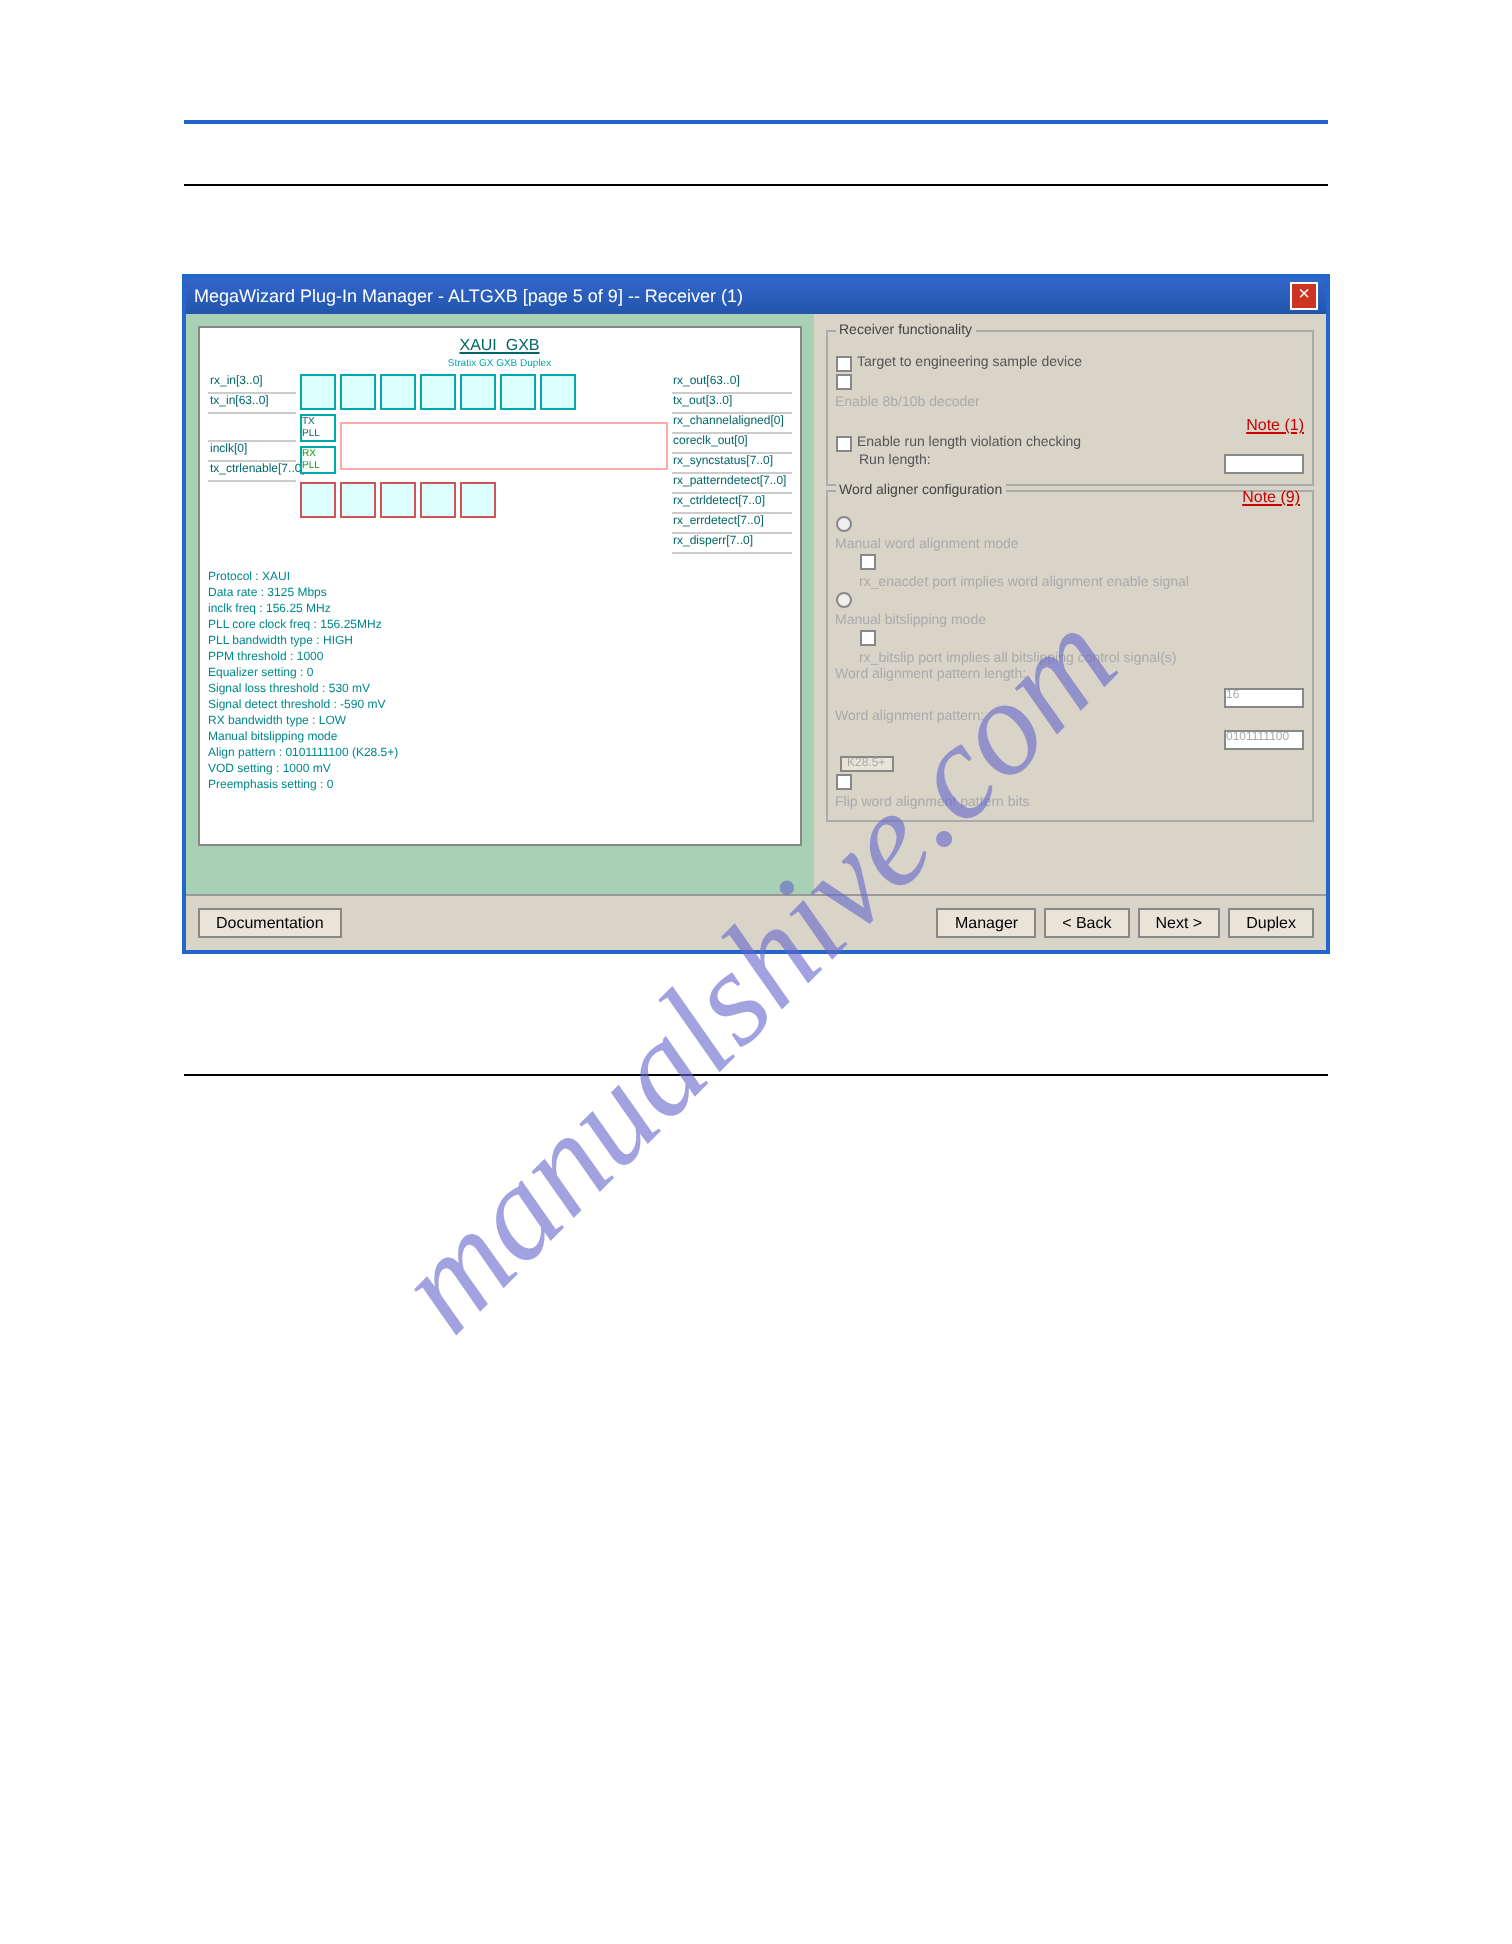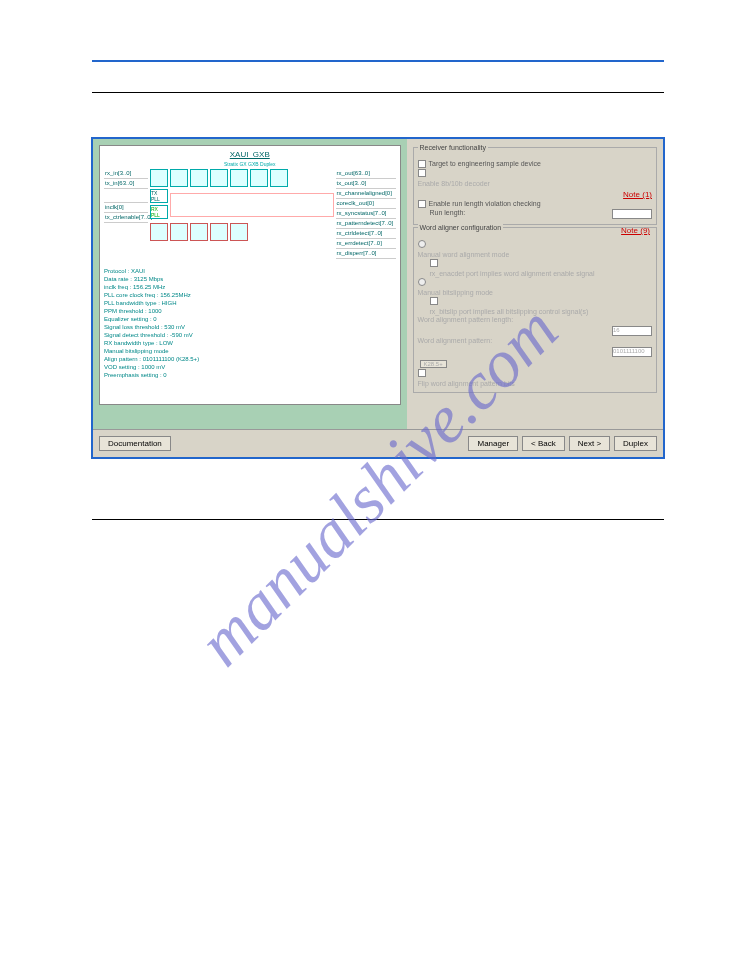--- a/index.html
+++ b/index.html
@@ -127,20 +127,24 @@
 <div class="watermark">manualshive.com</div>
 
 <div class="page">
   <div class="top-rules">
     <div class="hr-blue"></div>
     <div style="height:22px"></div>
     <div class="hr-black"></div>
   </div>
 
   <div class="wizard">
+    <div class="titlebar">
+      <span>MegaWizard Plug-In Manager - ALTGXB [page 5 of 9] -- Receiver (1)</span>
+      <span class="closebox">×</span>
+    </div>
     <div class="wizard-body">
 
       <div class="left-pane">
         <div class="diagram-box">
           <div class="diagram-title">XAUI_GXB</div>
           <div style="font-size:5px;text-align:center;color:#0aa">Stratix GX
 GXB Duplex</div>
           <div style="display:flex;gap:2px;margin-top:2px">
             <div style="width:44px" class="port-list">
               <div class="port-row">

